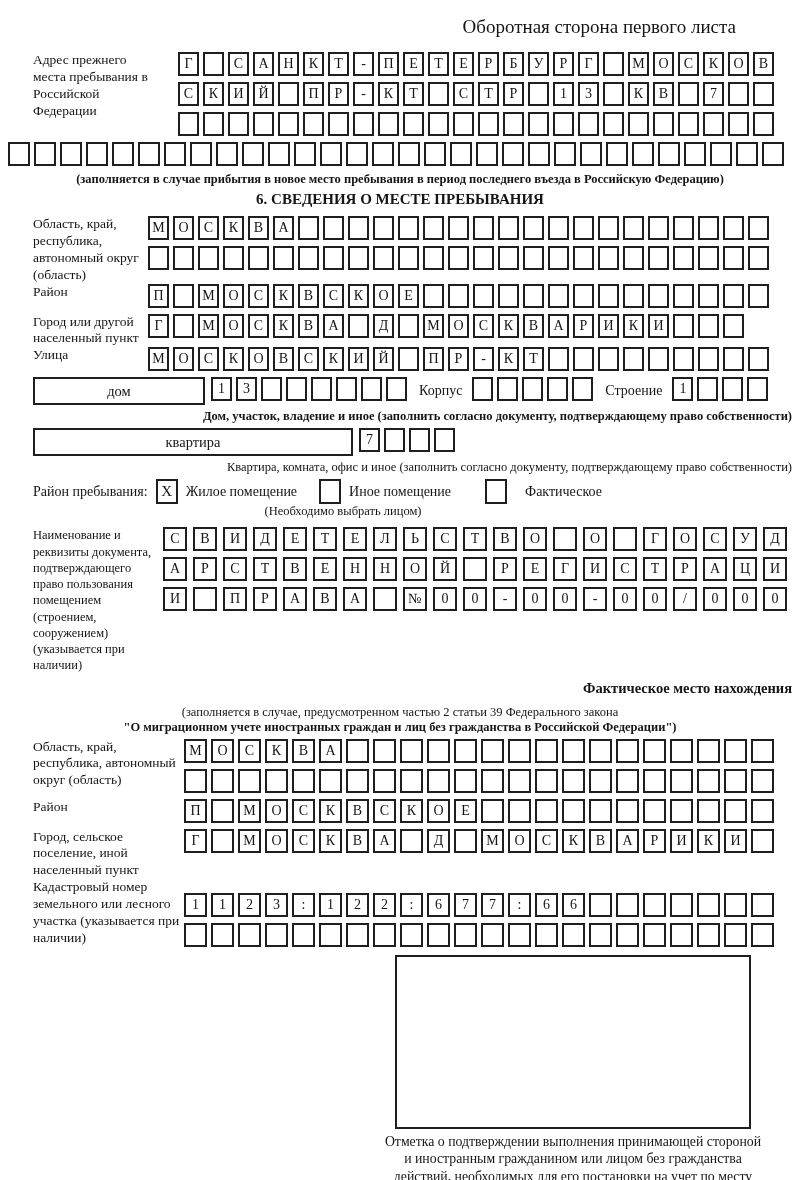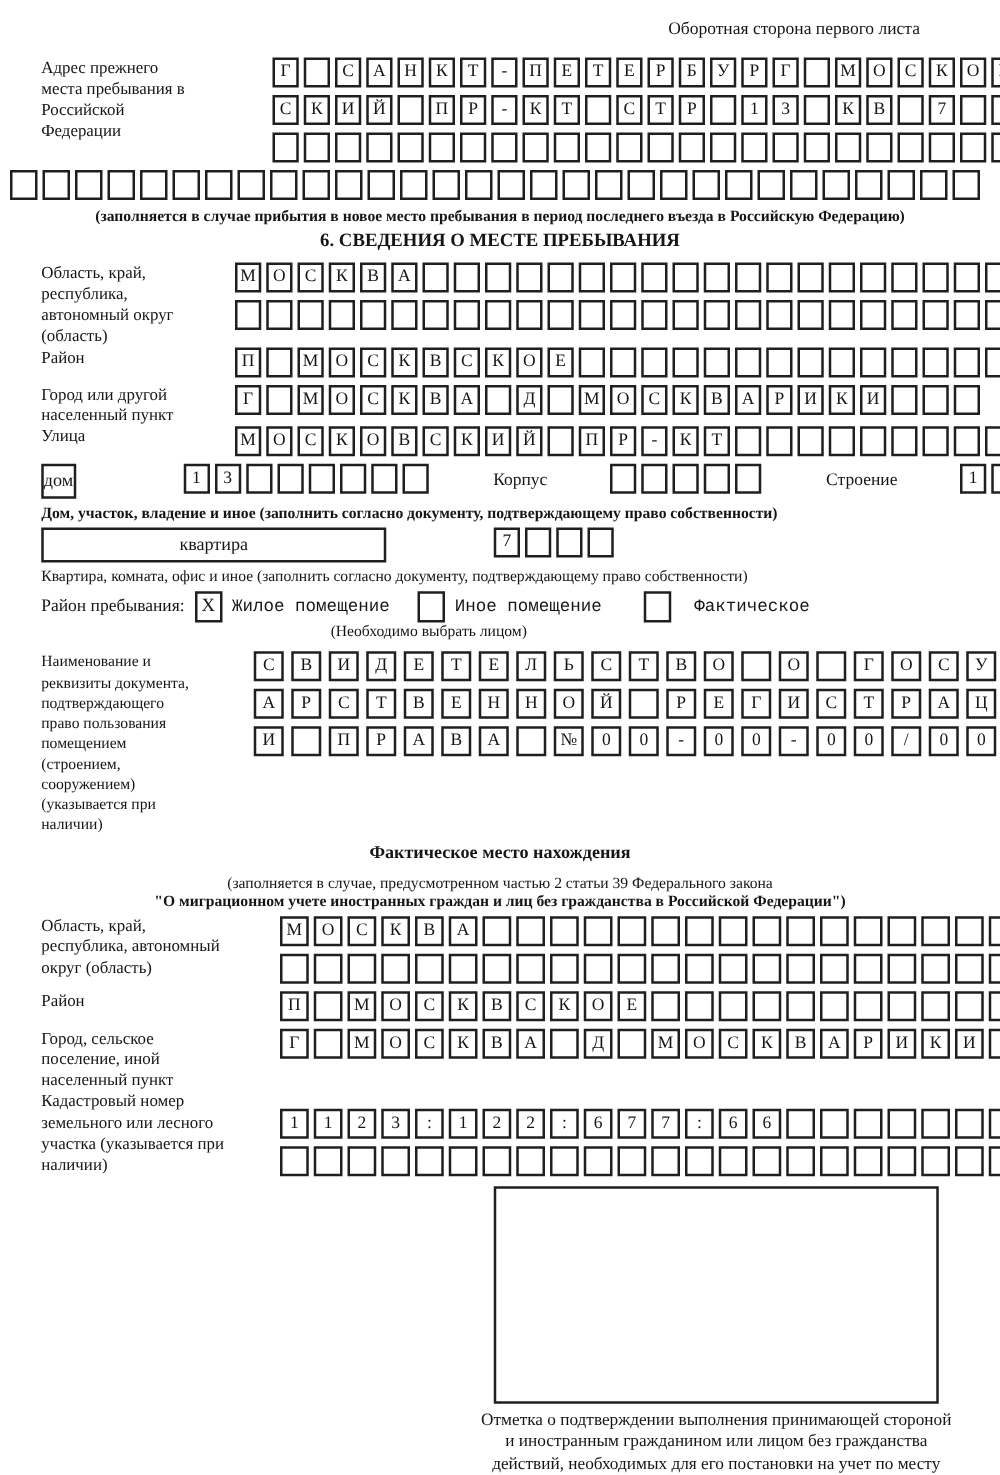--- a/index.html
+++ b/index.html
@@ -4,61 +4,61 @@
 <style>
   * { box-sizing: border-box; }
   html,body { margin:0; padding:0; }
   body {
     width:800px; height:1180px; overflow:hidden;
     background:#ffffff; color:#151515;
     font-family:"Liberation Serif", serif;
   }
   .page { padding:6px 8px 0 8px; }
 
-  .corner { text-align:right; padding-right:56px; font-size:14px; margin-top:10px; }
-
-  .frow { display:flex; align-items:flex-start;gap:40px; }
+  .corner { text-align:right; padding-right:56px; font-size:19px; margin-top:10px; }
+
+  .frow { display:flex; align-items:flex-start; }
   .rows { display:flex; flex-direction:column; }
 
   .cellrow { display:flex; margin-bottom:6px; }
   .cell {
     flex:0 0 21px; width:21px; height:24px;
     border:2px solid #1f1f1f; margin-right:4px;
     display:flex; align-items:center; justify-content:center;
     font-size:14px; line-height:1; background:#fff;
   }
   .w30 .cell { flex-basis:22px; width:22px; }        
   .wide .cell { flex-basis:24px; width:24px; margin-right:6px; } 
   .fact .cell { flex-basis:23px; width:23px; }        
 
   .plabel { flex:0 0 145px; padding-left:25px; margin-right:25px; font-size:13.5px; line-height:1.25; }
   .slabel { flex:0 0 140px; padding-left:25px; font-size:13.5px; line-height:1.25; }
   .dlabel { flex:0 0 155px; padding-left:25px; font-size:12.5px; line-height:1.3; }
   .flabel { flex:0 0 176px; padding-left:25px; font-size:13.5px; line-height:1.25; }
 
-  .note { font-size:12.5px; }
+  .note { font-size:12.5px;text-align:right; }
   .note-center { text-align:center; font-size:12.5px; }
   .sec-title { text-align:center; font-weight:bold; font-size:15px; margin:4px 0 8px 0; }
-  .sub-title { text-align:center; font-weight:bold; font-size:14.5px; margin:6px 0 8px 0; }
+  .sub-title { text-align:right; font-weight:bold; font-size:14.5px; margin:6px 0 8px 0; }
 
   .rect-label {
     height:28px; border:2px solid #1f1f1f;
     display:flex; align-items:center; justify-content:center;
     font-size:14.5px; background:#fff;
   }
   .inline-note { padding:0 10px 0 8px; font-size:14px; line-height:28px; white-space:nowrap;text-align:center; }
 
   .checkbox {
     width:22px; height:25px; border:2px solid #1f1f1f;
     display:inline-flex; align-items:center; justify-content:center;
     font-size:15px; margin:0 8px;
   }
   .stay-row { display:flex; align-items:center; padding-left:25px; margin-top:4px; font-size:14px; }
   .stay-opt { display:flex; align-items:center; }
-  .stay-opt .optlabel { margin-right:14px;font-family:Liberation Mono, monospace; }
+  .stay-opt .optlabel { margin-right:14px; }
 
   .stamp-box {
     width:356px; height:174px; border:2px solid #1f1f1f;
     margin-left:387px; margin-top:2px; background:#fff;
   }
   .stamp-caption {
     width:378px; margin-left:376px; margin-top:4px;
     text-align:center; font-size:13.8px; line-height:1.25;
   } .mb4{margin-bottom:4px;font-weight:bold;}
   .gap6{width:6px;flex:0 0 6px;}
@@ -366,21 +366,21 @@
     <div class="cellrow" style="margin-bottom:0;">
         <span class="cell">1</span>
         <span class="cell"></span>
         <span class="cell"></span>
         <span class="cell"></span>
       </div>
   </div>
   <div class="note mb4" style="padding-left:25px;">Дом, участок, владение и иное (заполнить согласно документу, подтверждающему право собственности)</div>
 
   <div class="frow" style="margin-left:25px; margin-bottom:4px; margin-top:2px;">
-    <div class="rect-label" style="width:276px;">квартира</div>
+    <div class="rect-label" style="width:320px;">квартира</div>
     <div class="gap6"></div>
     <div class="cellrow" style="margin-bottom:0;">
         <span class="cell">7</span>
         <span class="cell"></span>
         <span class="cell"></span>
         <span class="cell"></span>
       </div>
   </div>
   <div class="note" style="padding-left:25px;">Квартира, комната, офис и иное (заполнить согласно документу, подтверждающему право собственности)</div>
 

